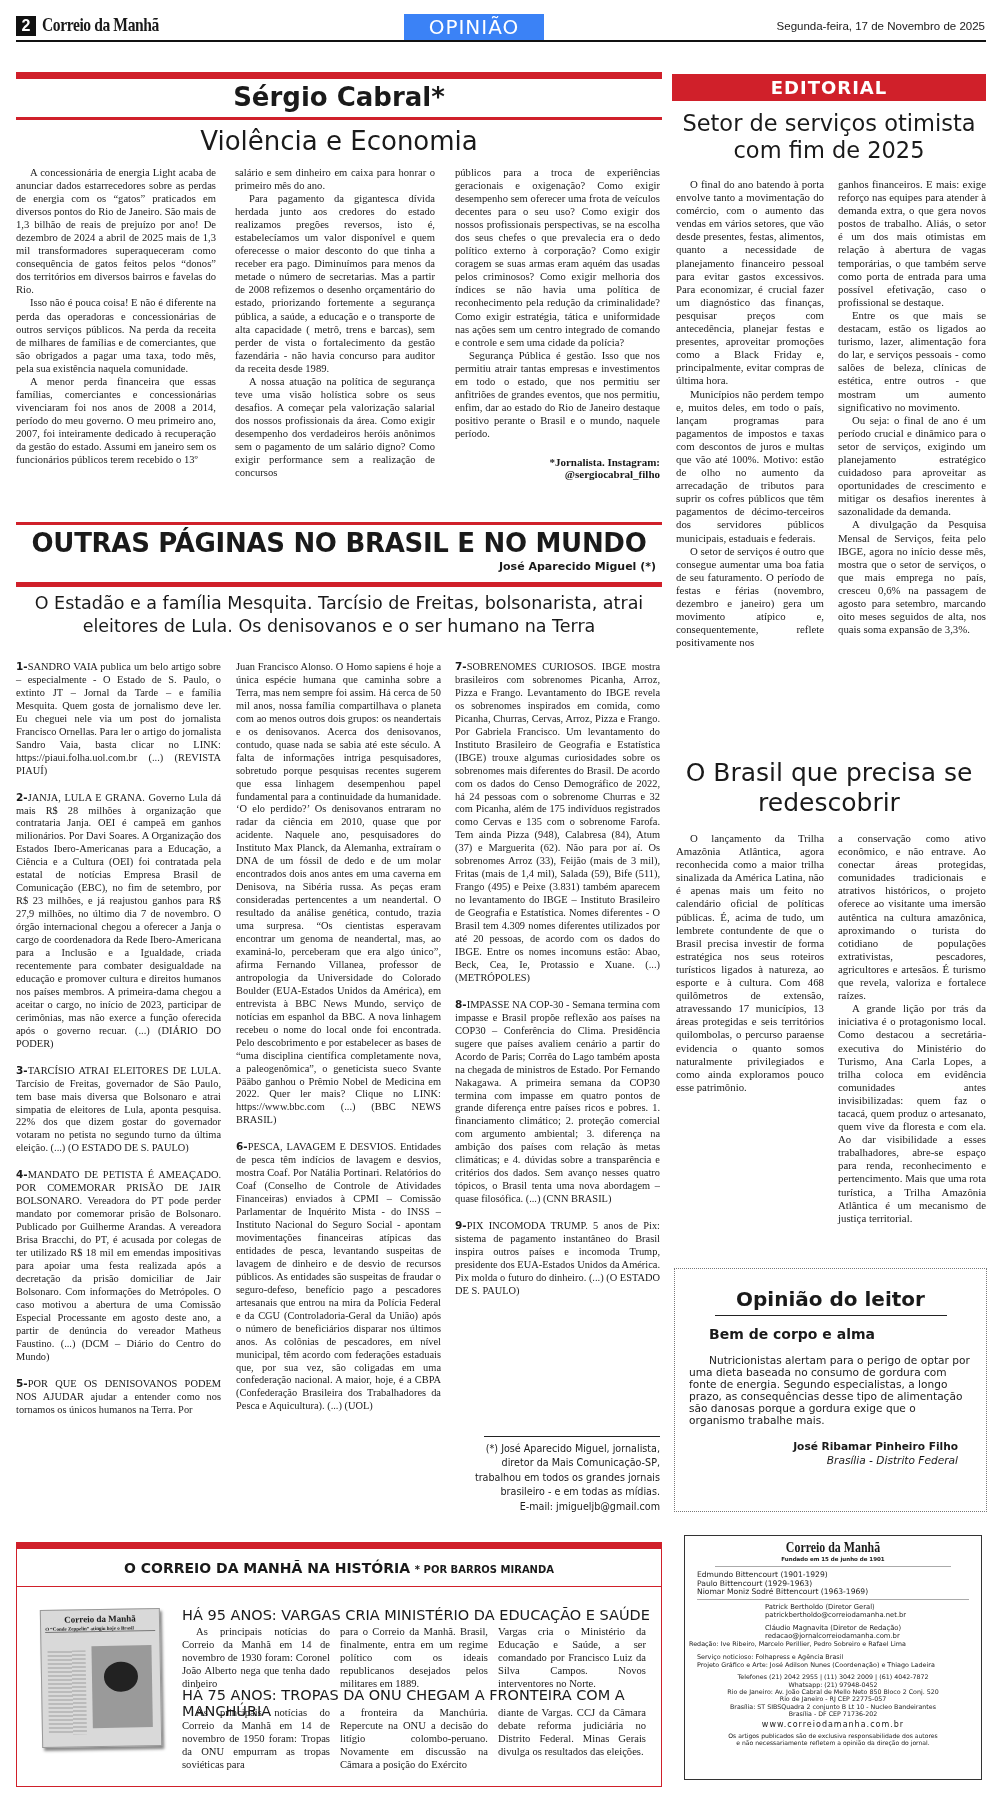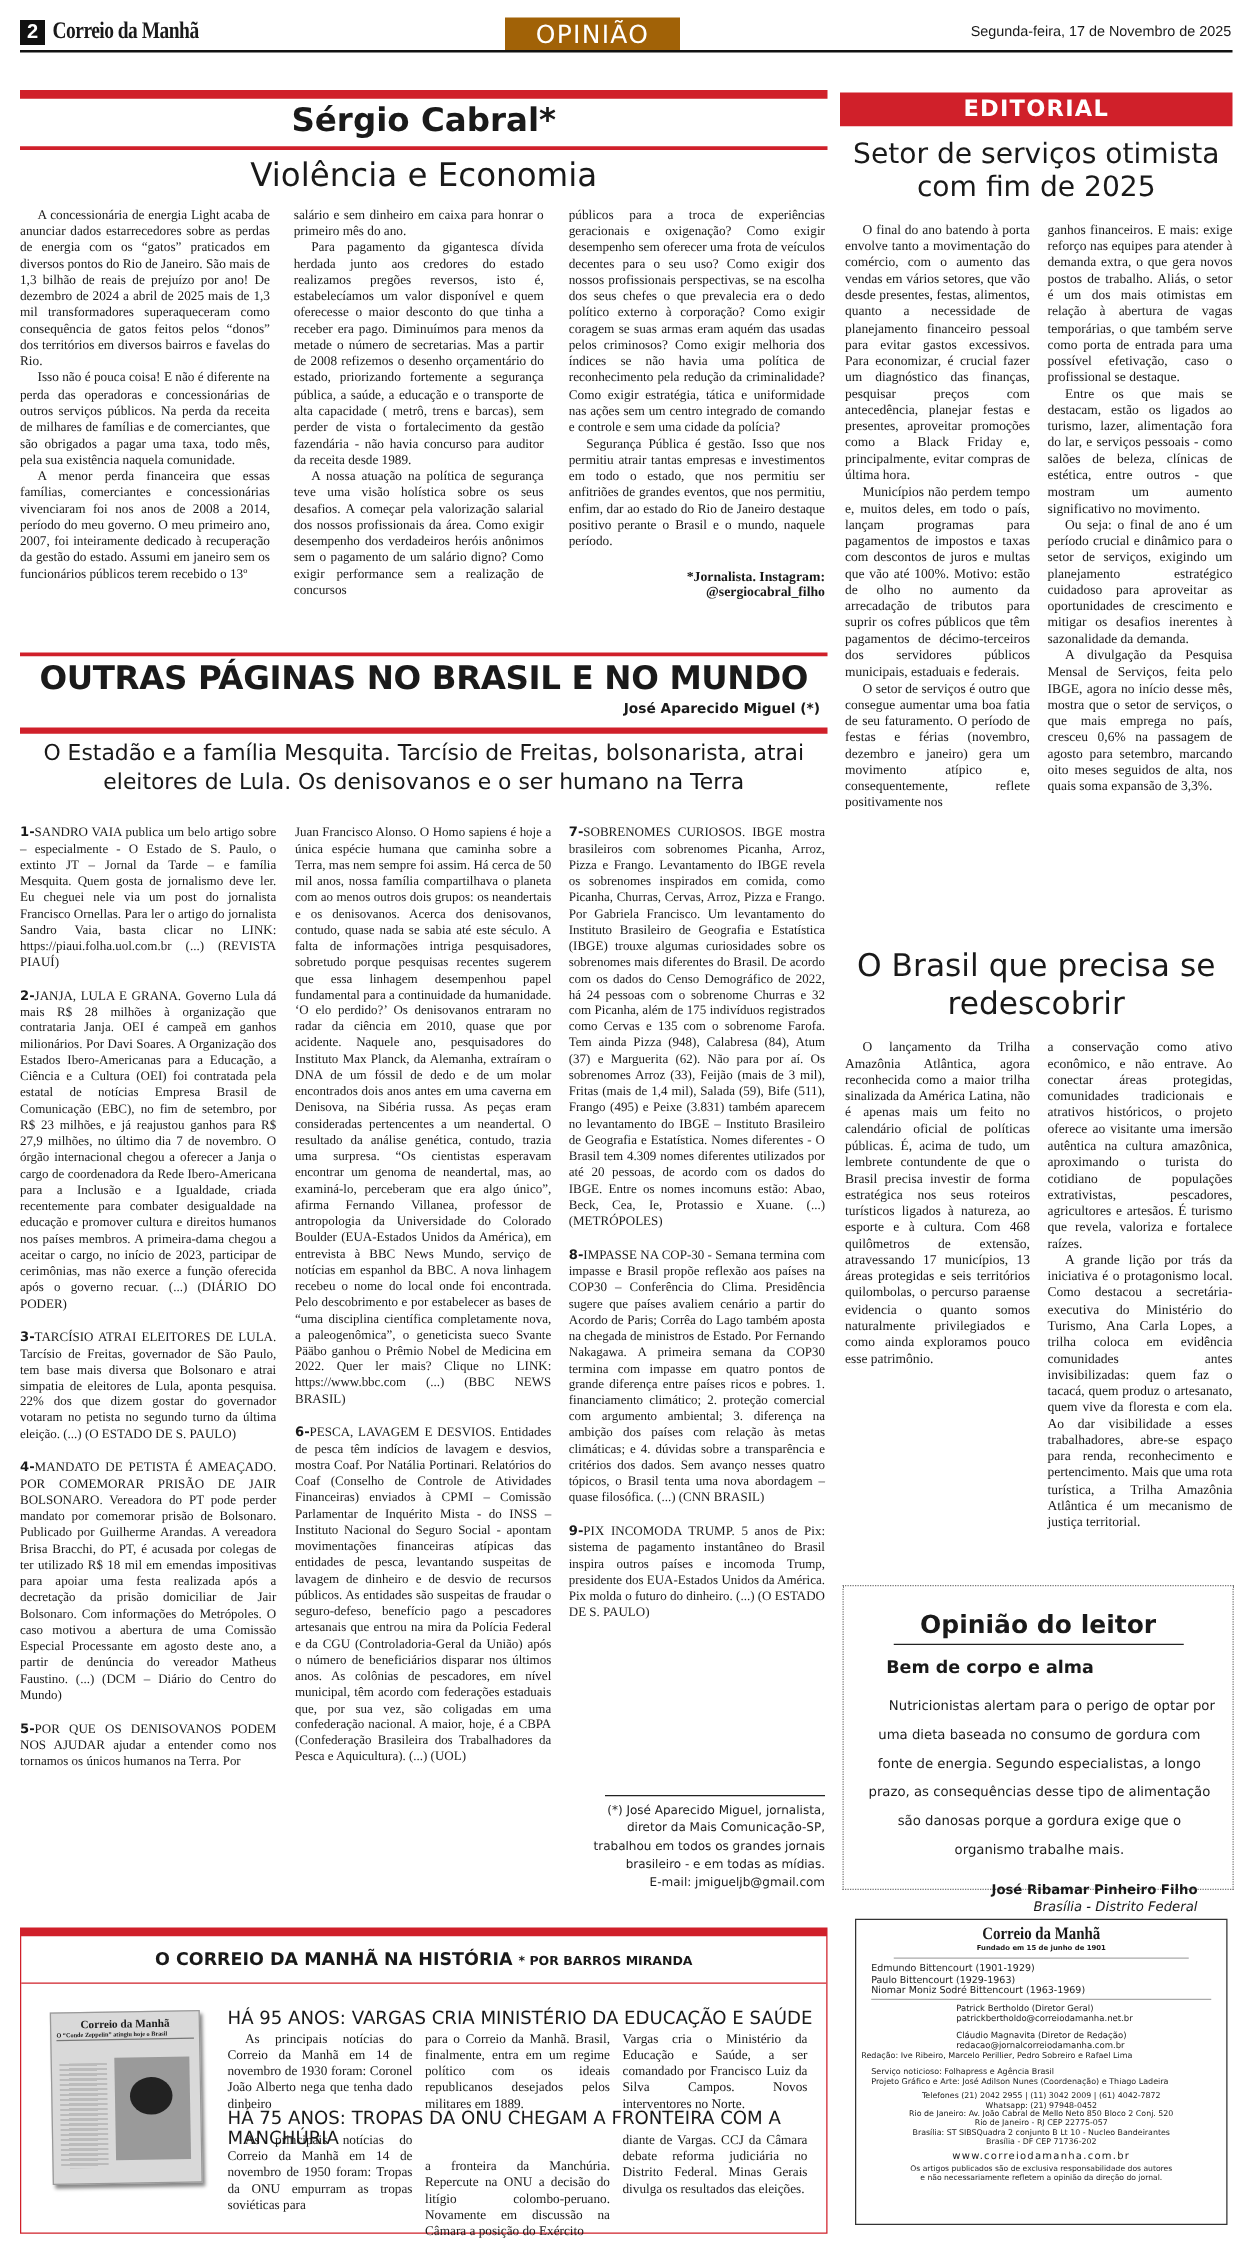--- a/index.html
+++ b/index.html
@@ -12,21 +12,21 @@
   p.body { font-size: 10.6px; line-height: 13.05px; text-align: justify; text-indent: 14px; hyphens: auto; }
   p.body.noind { text-indent: 0; }
   .col { position: absolute; }
   .item { font-size: 10.4px; line-height: 12.95px; text-align: justify; margin-bottom: 13px; }
   .item b.num { font-family: "DejaVu Sans", sans-serif; font-weight: bold; font-size: 10.5px; }
   .ed p.body { font-size: 10.8px; line-height: 13.1px; }
 
   
   .pg-num { left: 16px; top: 16px; width: 20px; height: 20px; background: #111; color: #fff; font-size: 16px; font-weight: bold; text-align: center; line-height: 20px; }
   .masthead { left: 42px; top: 14px; font-size: 19px; font-weight: bold; letter-spacing: -0.5px; transform: scaleX(0.82); transform-origin: left; }
-  .section-tag { left: 404px; top: 14px; width: 140px; height: 26px; background: #a16207; color: #fff; font-size: 20px; text-align: center; line-height: 26px; letter-spacing: 1px; }
+  .section-tag { left: 404px; top: 14px; width: 140px; height: 26px; background: #3b82f6; color: #fff; font-size: 20px; text-align: center; line-height: 26px; letter-spacing: 1px; }
   .date { right: 18px; top: 20px; font-size: 11.5px; text-align: center; }
   .rule-top { left: 16px; top: 40px; width: 970px; height: 2px; background: #111; }
 
   .h-author { font-size: 26px; font-weight: bold; text-align: center; }
   .h-title { font-size: 26px; text-align: center; }
 </style>
 </head>
 <body>
 
 <div class="abs pg-num lsans">2</div>
@@ -75,21 +75,21 @@
   <p class="body">O lançamento da Trilha Amazônia Atlântica, agora reconhecida como a maior trilha sinalizada da América Latina, não é apenas mais um feito no calendário oficial de políticas públicas. É, acima de tudo, um lembrete contundente de que o Brasil precisa investir de forma estratégica nos seus roteiros turísticos ligados à natureza, ao esporte e à cultura. Com 468 quilômetros de extensão, atravessando 17 municípios, 13 áreas protegidas e seis territórios quilombolas, o percurso paraense evidencia o quanto somos naturalmente privilegiados e como ainda exploramos pouco esse patrimônio.</p>
 </div>
 <div class="col ed" style="left:838px;top:832px;width:148px;">
   <p class="body noind">a conservação como ativo econômico, e não entrave. Ao conectar áreas protegidas, comunidades tradicionais e atrativos históricos, o projeto oferece ao visitante uma imersão autêntica na cultura amazônica, aproximando o turista do cotidiano de populações extrativistas, pescadores, agricultores e artesãos. É turismo que revela, valoriza e fortalece raízes.</p>
   <p class="body">A grande lição por trás da iniciativa é o protagonismo local. Como destacou a secretária-executiva do Ministério do Turismo, Ana Carla Lopes, a trilha coloca em evidência comunidades antes invisibilizadas: quem faz o tacacá, quem produz o artesanato, quem vive da floresta e com ela. Ao dar visibilidade a esses trabalhadores, abre-se espaço para renda, reconhecimento e pertencimento. Mais que uma rota turística, a Trilha Amazônia Atlântica é um mecanismo de justiça territorial.</p>
 </div>
 
 <div class="abs" style="left:674px;top:1268px;width:313px;height:244px;border:1px dotted #777;">
   <div class="sans" style="margin:18px auto 0;width:232px;text-align:center;font-size:20px;font-weight:bold;border-bottom:1.5px solid #222;padding-bottom:4px;">Opinião do leitor</div>
   <div class="sans" style="margin:10px 0 0 34px;font-size:14px;font-weight:bold;">Bem de corpo e alma</div>
-  <p class="sans" style="margin:12px 12px 0 14px;font-size:10.6px;line-height:23px;text-indent:20px;text-align:center;">Nutricionistas alertam para o perigo de optar por uma dieta baseada no consumo de gordura com fonte de energia. Segundo especialistas, a longo prazo, as consequências desse tipo de alimentação são danosas porque a gordura exige que o organismo trabalhe mais.</p>
+  <p class="sans" style="margin:12px 12px 0 14px;font-size:10.6px;line-height:12px;text-indent:20px;">Nutricionistas alertam para o perigo de optar por uma dieta baseada no consumo de gordura com fonte de energia. Segundo especialistas, a longo prazo, as consequências desse tipo de alimentação são danosas porque a gordura exige que o organismo trabalhe mais.</p>
   <div class="sans" style="margin:14px 28px 0 0;text-align:right;font-size:10.6px;font-weight:bold;">José Ribamar Pinheiro Filho</div>
   <div class="sans" style="margin:2px 28px 0 0;text-align:right;font-size:10.6px;font-style:italic;">Brasília - Distrito Federal</div>
 </div>
 
 <div class="abs red" style="left:16px;top:522px;width:646px;height:3px;"></div>
 <div class="abs sans" style="left:16px;top:528px;width:646px;text-align:center;font-size:26px;font-weight:bold;letter-spacing:-0.3px;">OUTRAS PÁGINAS NO BRASIL E NO MUNDO</div>
 <div class="abs sans" style="left:16px;top:560px;width:640px;text-align:right;font-size:11px;font-weight:bold;">José Aparecido Miguel (*)</div>
 <div class="abs red" style="left:16px;top:582px;width:646px;height:5px;"></div>
 <div class="abs sans" style="left:16px;top:592px;width:646px;text-align:center;font-size:17.5px;line-height:22.5px;">O Estadão e a família Mesquita. Tarcísio de Freitas, bolsonarista, atrai eleitores de Lula. Os denisovanos e o ser humano na Terra</div>
 
@@ -133,21 +133,21 @@
   </div>
   <div class="sans" style="position:absolute;left:165px;top:58px;font-size:14.5px;">HÁ 95 ANOS: VARGAS CRIA MINISTÉRIO DA EDUCAÇÃO E SAÚDE</div>
   <div style="position:absolute;left:165px;top:76px;width:470px;display:flex;gap:10px;">
     <p class="body" style="width:148px;">As principais notícias do Correio da Manhã em 14 de novembro de 1930 foram: Coronel João Alberto nega que tenha dado dinheiro</p>
     <p class="body noind" style="width:148px;">para o Correio da Manhã. Brasil, finalmente, entra em um regime político com os ideais republicanos desejados pelos militares em 1889.</p>
     <p class="body noind" style="width:148px;">Vargas cria o Ministério da Educação e Saúde, a ser comandado por Francisco Luiz da Silva Campos. Novos interventores no Norte.</p>
   </div>
   <div class="sans" style="position:absolute;left:165px;top:138px;font-size:14.5px;">HÁ 75 ANOS: TROPAS DA ONU CHEGAM A FRONTEIRA COM A MANCHÚRIA</div>
   <div style="position:absolute;left:165px;top:157px;width:470px;display:flex;gap:10px;">
     <p class="body" style="width:148px;">As principais notícias do Correio da Manhã em 14 de novembro de 1950 foram: Tropas da ONU empurram as tropas soviéticas para</p>
-    <p class="body noind" style="width:148px;margin-top:21px;">a fronteira da Manchúria. Repercute na ONU a decisão do litígio colombo-peruano. Novamente em discussão na Câmara a posição do Exército</p>
+    <p class="body noind" style="width:148px;">a fronteira da Manchúria. Repercute na ONU a decisão do litígio colombo-peruano. Novamente em discussão na Câmara a posição do Exército</p>
     <p class="body noind" style="width:148px;">diante de Vargas. CCJ da Câmara debate reforma judiciária no Distrito Federal. Minas Gerais divulga os resultados das eleições.</p>
   </div>
 </div>
 
 <div class="abs" style="left:684px;top:1535px;width:298px;height:245px;border:1.5px solid #333;">
   <div style="text-align:center;font-size:14px;font-weight:bold;margin-top:4px;transform:scaleX(0.85);">Correio da Manhã</div>
   <div class="sans" style="text-align:center;font-size:5.5px;font-weight:bold;">Fundado em 15 de junho de 1901</div>
   <div style="margin:4px 30px 0;height:1px;background:#aaa;"></div>
   <div class="sans" style="font-size:7.6px;line-height:8.6px;margin:4px 0 0 12px;">
     <div>Edmundo Bittencourt (1901-1929)</div>

